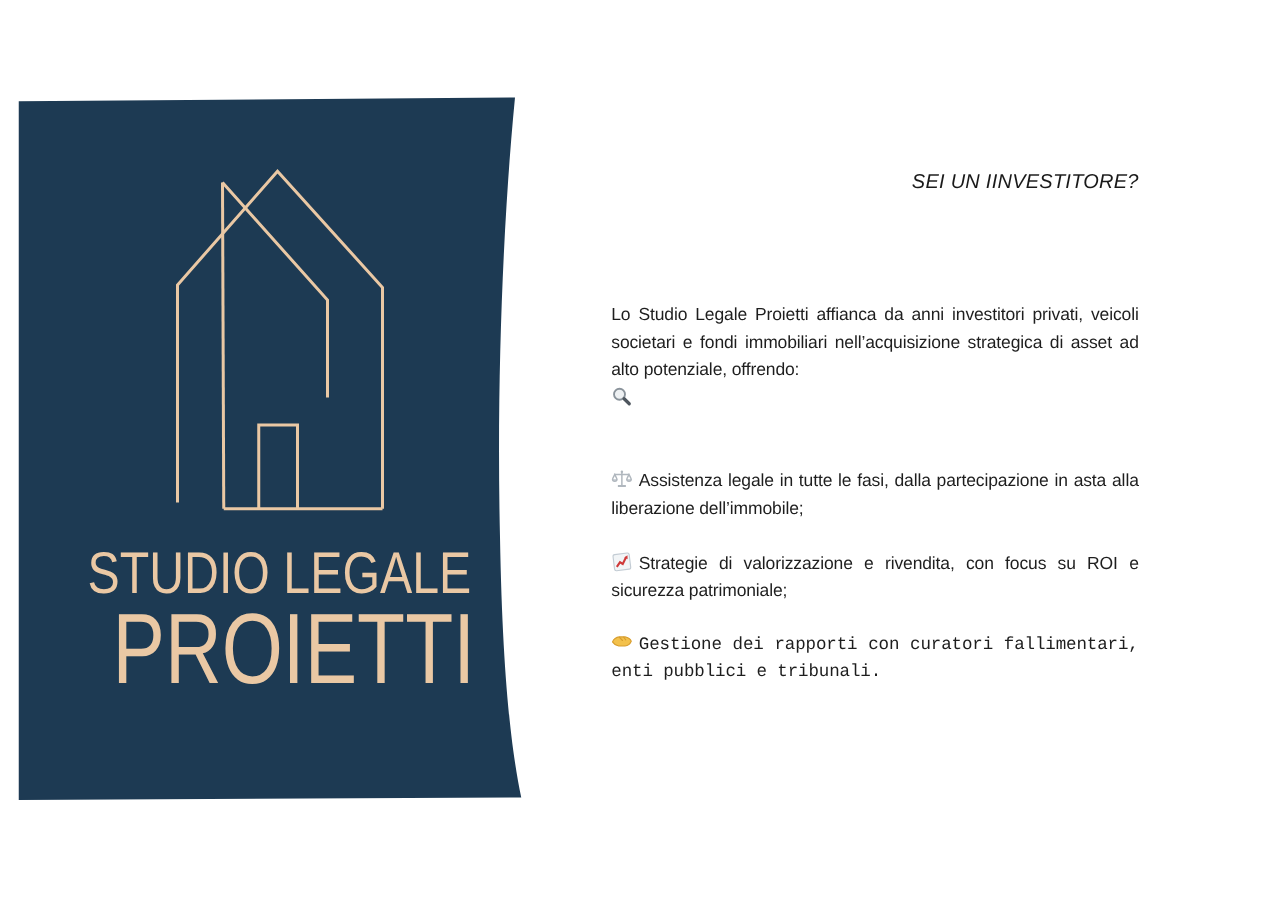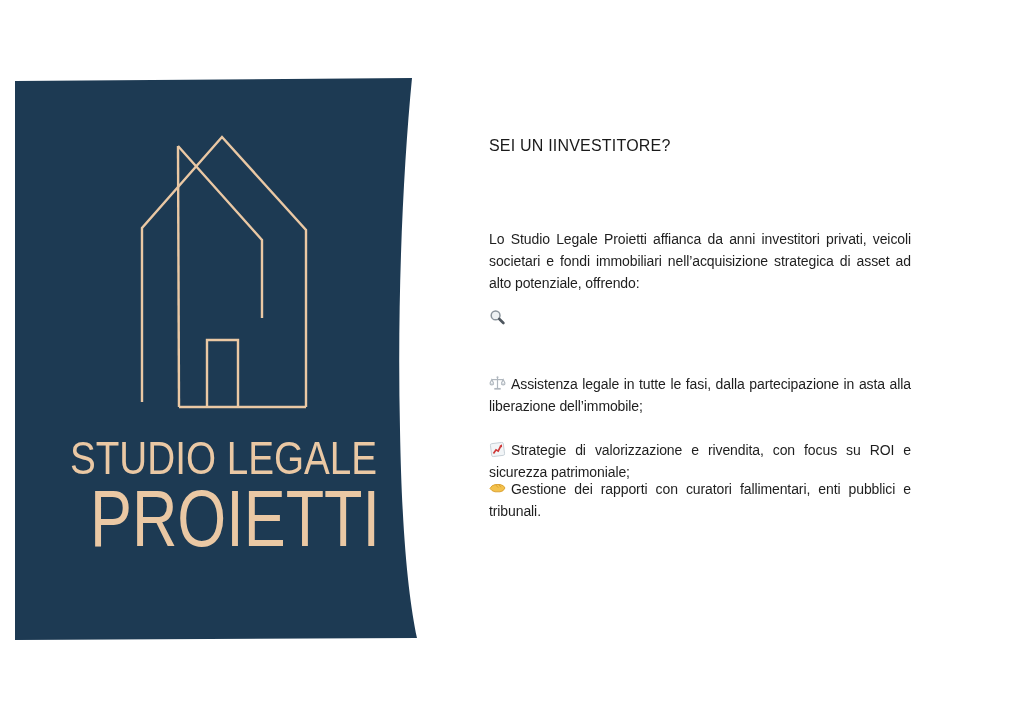--- a/index.html
+++ b/index.html
@@ -20,30 +20,31 @@
     position: absolute;
     left: 489px;
     width: 422px;
     font-size: 14px;
     line-height: 22px;
     color: #1e1e1e;
     letter-spacing: -0.1px;
   }
   .doc-title {
     top: 135px;
-    text-align: left;
+    text-align: right;
     font-size: 16px;
     letter-spacing: 0.2px;
     color: #1a1a1a;
+    font-style: italic;
   }
-  .intro    { top: 192px; text-align: justify; margin-top: 36px; }
+  .intro    { top: 204px; text-align: justify; margin-top: 36px; }
   .bullet-1 { top: 293px; text-align: justify; }
   .bullet-2 { top: 359px; text-align: justify; }
   .bullet-3 { top: 425px; text-align: justify; }
-  .bullet-4 { top: 464px; text-align: justify; }
+  .bullet-4 { top: 491px; text-align: justify; font-family: Liberation Mono, monospace; }
   .closing  { top: 557px; text-align: justify; }
 
   .emoji {
     display: inline-block;
     width: 17px; height: 17px;
     vertical-align: -3px;
     margin-right: 5px;
   }
   .emoji svg { display: block; }
 </style>

